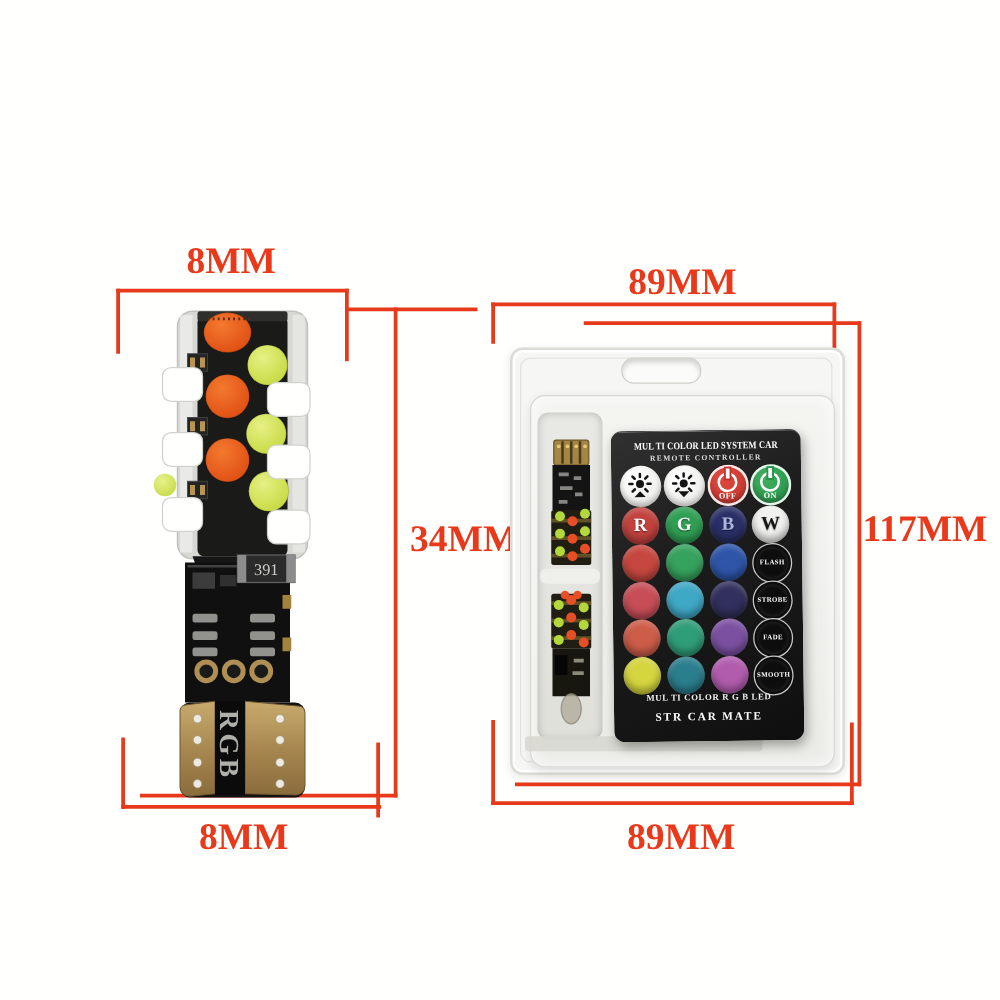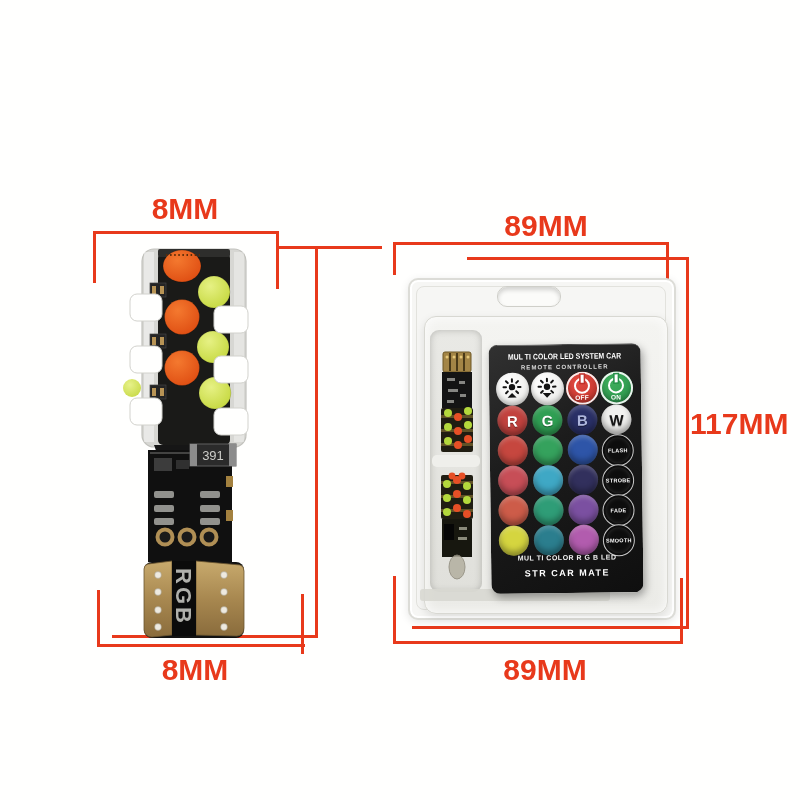--- a/index.html
+++ b/index.html
@@ -1,17 +1,17 @@
 <!DOCTYPE html>
 <html><head>
 <meta charset="utf-8">
 <style>
   html,body{margin:0;padding:0;background:#ffffff;}
   #canvas{position:relative;width:800px;height:800px;background:#fffffe;overflow:hidden;
-          font-family:Liberation Sans, sans-serif;}
+          font-family:Liberation Serif, serif;}
   .dimlabel{position:absolute;font-weight:700;font-size:30px;line-height:1;color:#e8391b;
             text-align:center;letter-spacing:0;}
   .rl{position:absolute;background:#e8391b;}
   
   .tray{position:absolute;left:408px;top:278px;width:264px;height:338px;background:#f6f6f4;
         border:2px solid #dcdcd7;border-radius:10px;
         box-shadow:0 2px 8px rgba(0,0,0,.10), inset 0 0 0 2px #ffffff;}
   .tray-flange{position:absolute;left:416px;top:286px;width:248px;height:322px;
         border:1.5px solid #e2e2dd;border-radius:8px;}
   .slot{position:absolute;left:497px;top:286px;width:62px;height:19px;border-radius:10px;
@@ -62,20 +62,21 @@
 <body>
 
 <div id="canvas">
 
   <div class="dimlabel" style="left:130px;top:194px;width:110px">8MM</div>
   <div class="rl" style="left:93px;top:231px;width:186px;height:3px"></div>
   <div class="rl" style="left:93px;top:231px;width:3px;height:52px"></div>
   <div class="rl" style="left:276px;top:231px;width:3px;height:58px"></div>
   <div class="rl" style="left:276px;top:246px;width:106px;height:3px"></div>
   <div class="rl" style="left:315px;top:246px;width:3px;height:392px"></div>
+  <div class="dimlabel" style="left:328px;top:417px;width:120px;text-align:left">34MM</div>
   <div class="rl" style="left:112px;top:635px;width:206px;height:3px"></div>
   <div class="rl" style="left:97px;top:644px;width:208px;height:3px"></div>
   <div class="rl" style="left:97px;top:590px;width:3px;height:57px"></div>
   <div class="rl" style="left:301px;top:594px;width:3px;height:60px"></div>
   <div class="dimlabel" style="left:140px;top:655px;width:110px">8MM</div>
 
   <svg style="position:absolute;left:118px;top:244px" width="140" height="400" viewBox="0 0 140 400">
     <defs>
       <linearGradient id="brass" x1="0" y1="0" x2="0" y2="1">
         <stop offset="0" stop-color="#c8aa6d"></stop>

